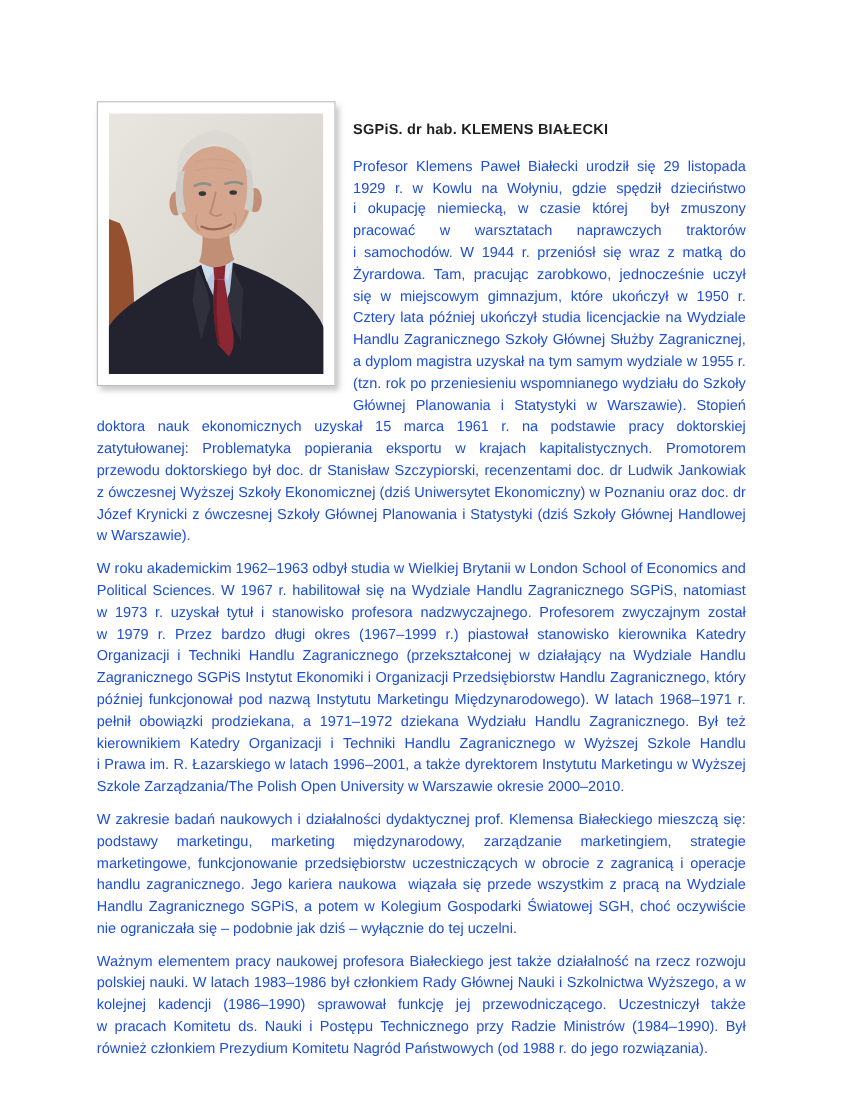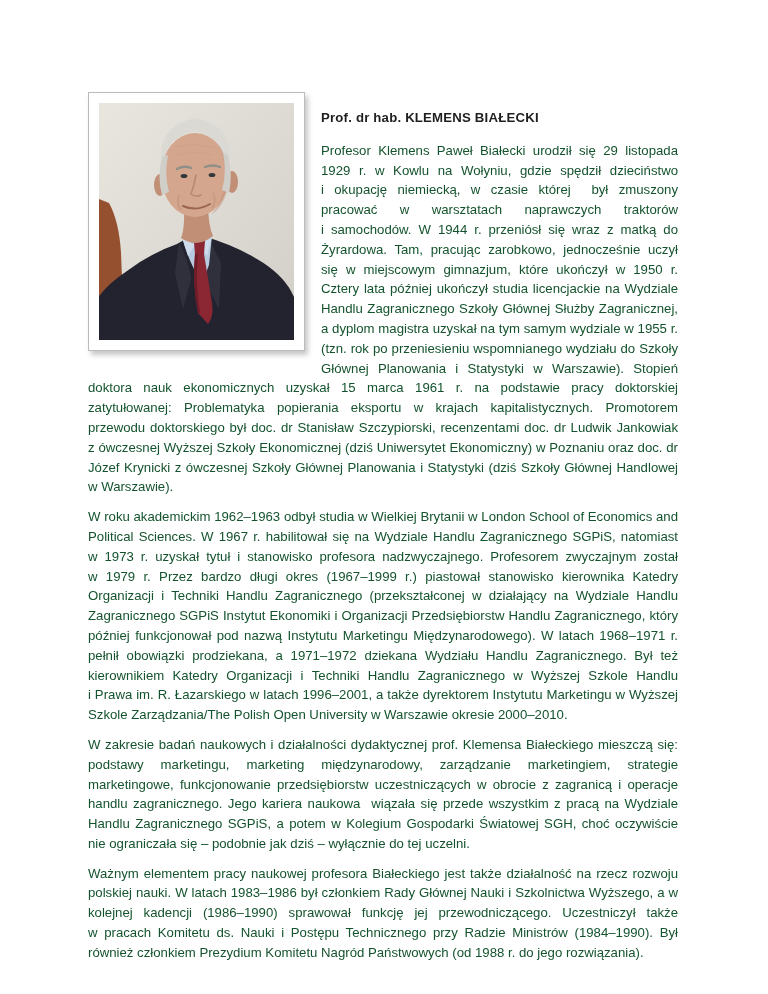--- a/index.html
+++ b/index.html
@@ -15,21 +15,21 @@
     background:#ffffff;border:1px solid #bcbcbc;
     box-shadow:3px 4px 5px rgba(130,130,130,0.45);
   }
   .photo-frame svg{display:block;width:195px;height:237px;}
   h1.doc-title{
     font-size:13.2px;line-height:19.8px;font-weight:bold;
     margin:16px 0 13px 0;color:#1f1f1f;letter-spacing:0.2px;
   }
   p.doc-paragraph{
     font-size:13.2px;line-height:19.8px;margin:0 0 10px 0;
-    text-align:justify;color:#14532d;
+    text-align:justify;color:#1d4ed8;
   }
 </style>
 </head>
 <body>
 
 <div class="page">
 
   <figure class="photo-frame" style="margin-left:0;margin-top:0;">
     <svg viewBox="0 0 195 237" xmlns="http://www.w3.org/2000/svg">
       <defs>
@@ -74,20 +74,20 @@
       <ellipse cx="113" cy="72" rx="3.4" ry="2.1" fill="#33373c"></ellipse>
       <path d="M97,72 Q95,83 92,91 Q97,95 102,92" stroke="#b9886d" stroke-width="1.6" fill="none" stroke-linecap="round"></path>
       <path d="M84,103 Q97,109 111,101" stroke="#9c6550" stroke-width="2" fill="none" stroke-linecap="round"></path>
       <path d="M80,92 Q77,100 82,107" stroke="#c1907a" stroke-width="1.4" fill="none" opacity="0.7"></path>
       <path d="M114,90 Q118,98 113,105" stroke="#c1907a" stroke-width="1.4" fill="none" opacity="0.7"></path>
       <path d="M78,44 Q96,39 115,45" stroke="#cb9c84" stroke-width="1.2" fill="none" opacity="0.6"></path>
       <path d="M80,52 Q96,47 113,52" stroke="#cb9c84" stroke-width="1.2" fill="none" opacity="0.5"></path>
     </svg>
   </figure>
 
-  <h1 class="doc-title">Prof. dr hab. KLEMENS BIAŁECKI</h1>
+  <h1 class="doc-title">SGPiS. dr hab. KLEMENS BIAŁECKI</h1>
 
   <p class="doc-paragraph">Profesor Klemens Paweł Białecki urodził się 29 listopada 1929 r. w&nbsp;Kowlu na Wołyniu, gdzie spędził dzieciństwo i&nbsp;okupację niemiecką, w&nbsp;czasie której &nbsp;był zmuszony pracować w&nbsp;warsztatach naprawczych traktorów i&nbsp;samochodów. W&nbsp;1944 r. przeniósł się wraz z&nbsp;matką do Żyrardowa. Tam, pracując zarobkowo, jednocześnie uczył się w&nbsp;miejscowym gimnazjum, które ukończył w&nbsp;1950 r. Cztery lata później ukończył studia licencjackie na Wydziale Handlu Zagranicznego Szkoły Głównej Służby Zagranicznej, a&nbsp;dyplom magistra uzyskał na tym samym wydziale w&nbsp;1955 r. (tzn. rok po przeniesieniu wspomnianego wydziału do Szkoły Głównej Planowania i&nbsp;Statystyki w&nbsp;Warszawie). Stopień doktora nauk ekonomicznych uzyskał 15 marca 1961 r. na podstawie pracy doktorskiej zatytułowanej: Problematyka popierania eksportu w&nbsp;krajach kapitalistycznych. Promotorem przewodu doktorskiego był doc. dr Stanisław Szczypiorski, recenzentami doc. dr Ludwik Jankowiak z&nbsp;ówczesnej Wyższej Szkoły Ekonomicznej (dziś Uniwersytet Ekonomiczny) w&nbsp;Poznaniu oraz doc. dr Józef Krynicki z&nbsp;ówczesnej Szkoły Głównej Planowania i&nbsp;Statystyki (dziś Szkoły Głównej Handlowej w&nbsp;Warszawie).</p>
   <p class="doc-paragraph">W&nbsp;roku akademickim 1962–1963 odbył studia w&nbsp;Wielkiej Brytanii w&nbsp;London School of Economics and Political Sciences. W&nbsp;1967 r. habilitował się na Wydziale Handlu Zagranicznego SGPiS, natomiast w&nbsp;1973 r. uzyskał tytuł i&nbsp;stanowisko profesora nadzwyczajnego. Profesorem zwyczajnym został w&nbsp;1979 r. Przez bardzo długi okres (1967–1999 r.) piastował stanowisko kierownika Katedry Organizacji i&nbsp;Techniki Handlu Zagranicznego (przekształconej w&nbsp;działający na Wydziale Handlu Zagranicznego SGPiS Instytut Ekonomiki i&nbsp;Organizacji Przedsiębiorstw Handlu Zagranicznego, który później funkcjonował pod nazwą Instytutu Marketingu Międzynarodowego). W&nbsp;latach 1968–1971 r. pełnił obowiązki prodziekana, a&nbsp;1971–1972 dziekana Wydziału Handlu Zagranicznego. Był też kierownikiem Katedry Organizacji i&nbsp;Techniki Handlu Zagranicznego w&nbsp;Wyższej Szkole Handlu i&nbsp;Prawa im. R. Łazarskiego w&nbsp;latach 1996–2001, a&nbsp;także dyrektorem Instytutu Marketingu w&nbsp;Wyższej Szkole Zarządzania/The Polish Open University w&nbsp;Warszawie okresie 2000–2010.</p>
   <p class="doc-paragraph">W&nbsp;zakresie badań naukowych i&nbsp;działalności dydaktycznej prof. Klemensa Białeckiego mieszczą się: podstawy marketingu, marketing międzynarodowy, zarządzanie marketingiem, strategie marketingowe, funkcjonowanie przedsiębiorstw uczestniczących w&nbsp;obrocie z&nbsp;zagranicą i&nbsp;operacje handlu zagranicznego. Jego kariera naukowa &nbsp;wiązała się przede wszystkim z&nbsp;pracą na Wydziale Handlu Zagranicznego SGPiS, a&nbsp;potem w&nbsp;Kolegium Gospodarki Światowej SGH, choć oczywiście nie ograniczała się – podobnie jak dziś – wyłącznie do tej uczelni.</p>
   <p class="doc-paragraph">Ważnym elementem pracy naukowej profesora Białeckiego jest także działalność na rzecz rozwoju polskiej nauki. W&nbsp;latach 1983–1986 był członkiem Rady Głównej Nauki i&nbsp;Szkolnictwa Wyższego, a&nbsp;w kolejnej kadencji (1986–1990) sprawował funkcję jej przewodniczącego. Uczestniczył także w&nbsp;pracach Komitetu ds. Nauki i&nbsp;Postępu Technicznego przy Radzie Ministrów (1984–1990). Był również członkiem Prezydium Komitetu Nagród Państwowych (od 1988 r. do jego rozwiązania).</p>
 
 </div>
 
 </body></html>

